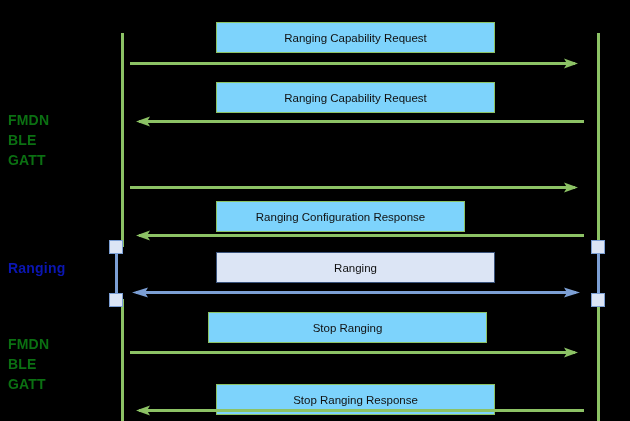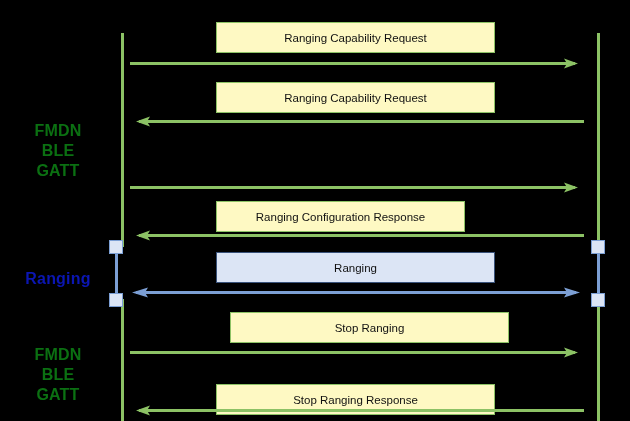--- a/index.html
+++ b/index.html
@@ -23,43 +23,41 @@
   .lifeline {
     position: absolute;
     width: 3px;
   }
   .lifeline.green { background: #8cc265; }
   .lifeline.blue  { background: #7c9fd4; }
 
   
   .phase-label {
     position: absolute;
-    text-align: center;
-    font-size: 16px;
+    font-size: 14px;
     font-weight: bold;
     line-height: 20px;
     letter-spacing: 0.2px;
     white-space: pre-line;
-    margin-top: 11px;
   }
   .phase-label.green { color: #0b7012; }
   .phase-label.blue  { color: #0b16b3; }
 
   
   .msg-box {
     position: absolute;
     box-sizing: border-box;
     display: flex;
     align-items: center;
     justify-content: center;
     font-size: 11.5px;
     height: 31px;
   }
   .msg-box.green {
-    background: #fef9c3;
+    background: #7dd3fc;
     border: 1px solid #8cc265;
     color: #111111;
   }
   .msg-box.blue {
     background: #dce5f5;
     border: 1px solid #39527a;
     color: #111111;
   }
 
   
@@ -140,21 +138,21 @@
 
   <div class="msg-box blue" style="left:216px; top:252px; width:279px;">Ranging</div>
   <div class="arrow" style="left:130px; top:287px; width:452px;">
     <svg width="452" height="11" viewBox="0 0 452 11">
       <line x1="6" y1="5.5" x2="446" y2="5.5" stroke="#7c9fd4" stroke-width="3"></line>
       <path d="M 2 5.5 L 18 0.5 L 15 5.5 L 18 10.5 Z" fill="#7c9fd4"></path>
       <path d="M 450 5.5 L 434 0.5 L 437 5.5 L 434 10.5 Z" fill="#7c9fd4"></path>
     </svg>
   </div>
 
-  <div class="msg-box green" style="left:230px; top:312px; width:279px;">Stop Ranging</div>
+  <div class="msg-box green" style="left:208px; top:312px; width:279px;">Stop Ranging</div>
   <div class="arrow" style="left:130px; top:347px; width:450px;">
     <svg width="450" height="11" viewBox="0 0 450 11">
       <line x1="0" y1="5.5" x2="445" y2="5.5" stroke="#8cc265" stroke-width="3"></line>
       <path d="M 448 5.5 L 434 0.5 L 437 5.5 L 434 10.5 Z" fill="#8cc265"></path>
     </svg>
   </div>
 
   <div class="msg-box green" style="left:216px; top:384px; width:279px;">Stop Ranging Response</div>
   <div class="arrow" style="left:134px; top:405px; width:450px;">
     <svg width="450" height="11" viewBox="0 0 450 11">

